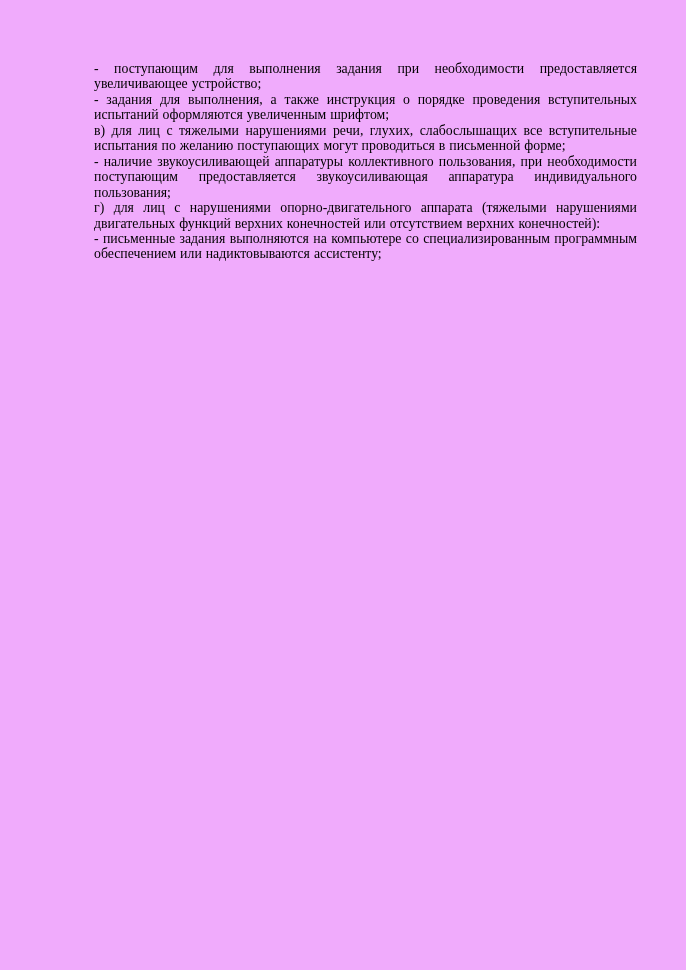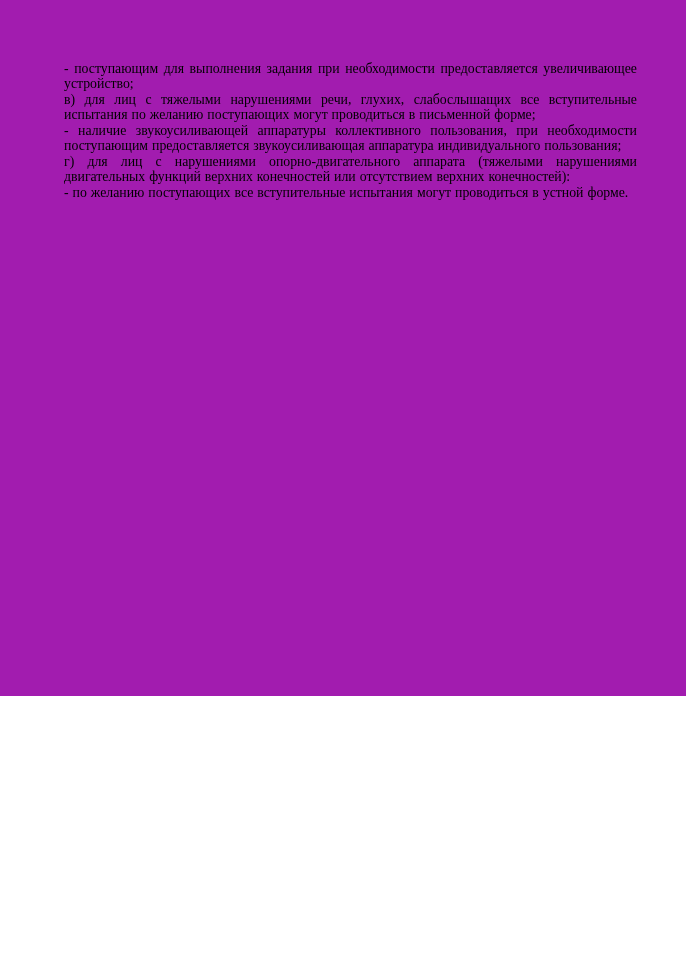--- a/index.html
+++ b/index.html
@@ -8,37 +8,38 @@
       background: #ffffff;
     }
     body {
       width: 686px;
       height: 970px;
       overflow: hidden;
     }
     .page {
       box-sizing: border-box;
       width: 686px;
-      height: 696px;
-      background: #a21caf;
-      padding: 61px 49px 0 64px;
+      height: 970px;
+      background: #f0abfc;
+      padding: 61px 49px 0 94px;
     }
     .page p {
       margin: 0;
       padding: 0;
       font-family: "Liberation Serif", "DejaVu Serif", serif;
       font-size: 13.8px;
       line-height: 15.45px;
       text-align: justify;
       color: #000000;
       word-spacing: 0.5px;
     }
   </style>
 </head>
 <body>
 
 <div class="page">
   <p>- поступающим для выполнения задания при необходимости предоставляется увеличивающее устройство;</p>
+  <p>- задания для выполнения, а также инструкция о порядке проведения вступительных испытаний оформляются увеличенным шрифтом;</p>
   <p>в) для лиц с тяжелыми нарушениями речи, глухих, слабослышащих все вступительные испытания по желанию поступающих могут проводиться в письменной форме;</p>
   <p>- наличие звукоусиливающей аппаратуры коллективного пользования, при необходимости поступающим предоставляется звукоусиливающая аппаратура индивидуального пользования;</p>
   <p>г) для лиц с нарушениями опорно-двигательного аппарата (тяжелыми нарушениями двигательных функций верхних конечностей или отсутствием верхних конечностей):</p>
-  <p>- по желанию поступающих все вступительные испытания могут проводиться в устной форме.</p>
+  <p>- письменные задания выполняются на компьютере со специализированным программным обеспечением или надиктовываются ассистенту;</p>
 </div>
 
 </body></html>

